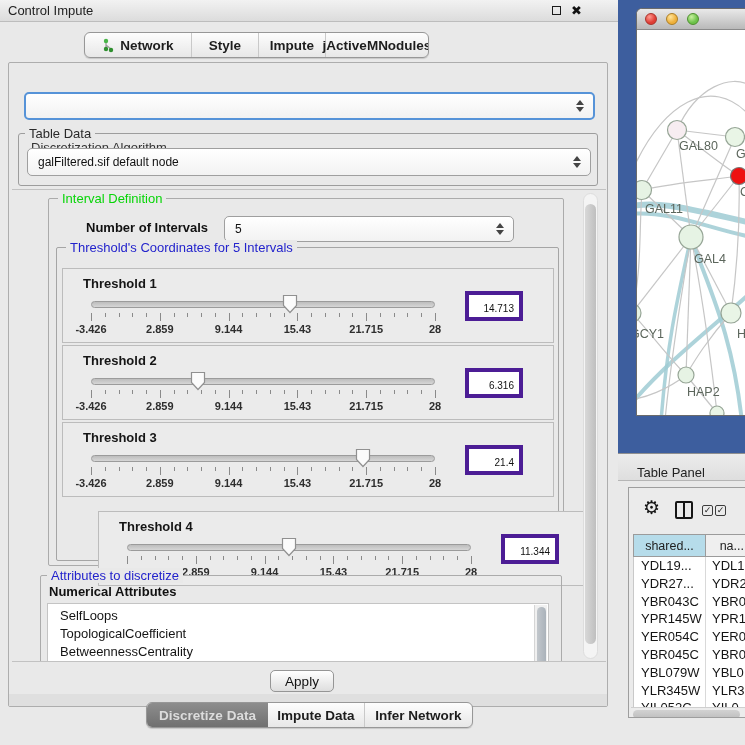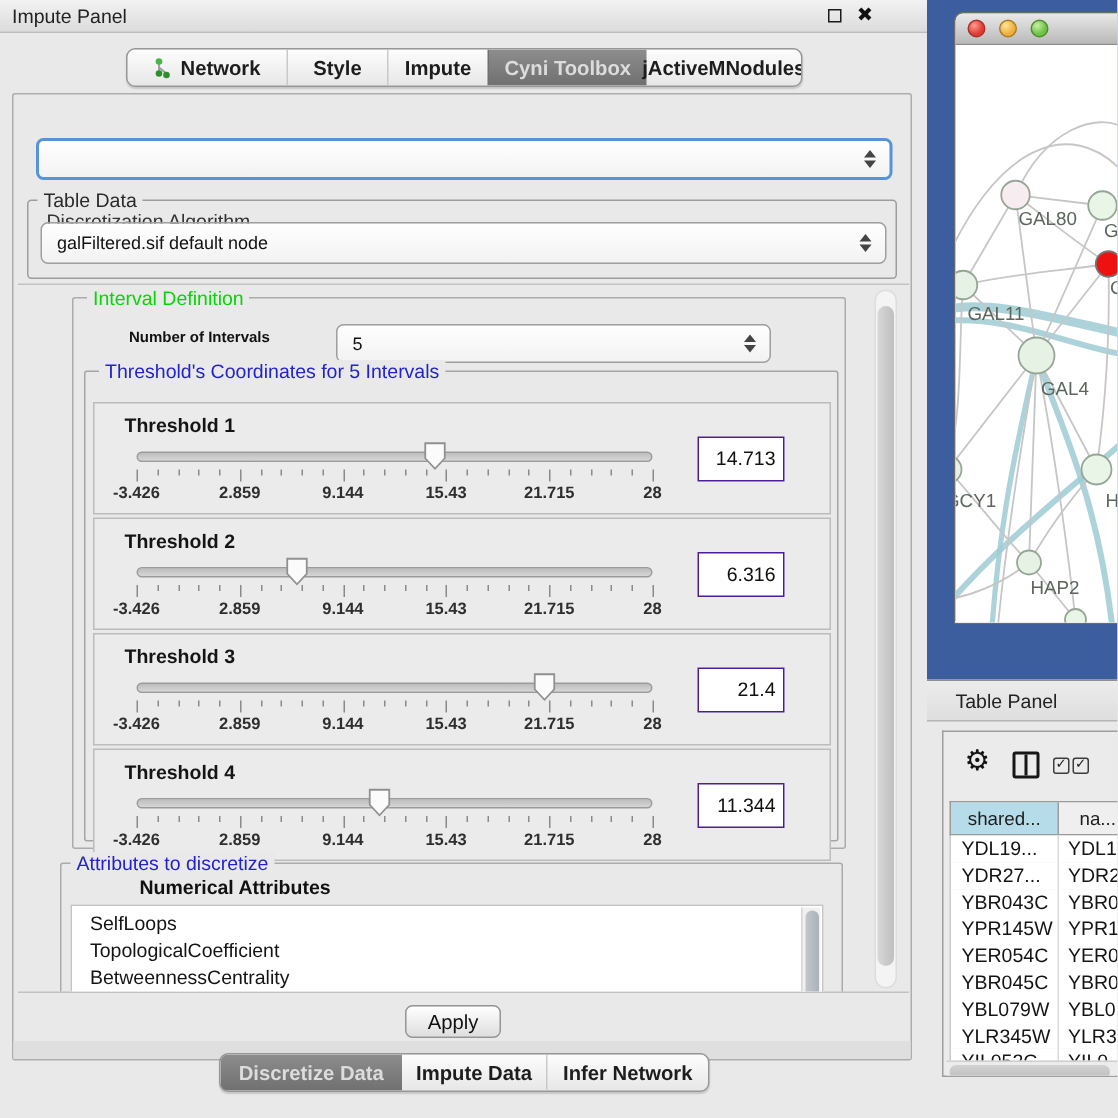--- a/index.html
+++ b/index.html
@@ -60,43 +60,43 @@
     border:1px solid #9d9d9d; border-radius:3px; }
   #tabledata-title { left:6px; top:-8px; }
   #tabledata-combo { left:8px; top:14px; width:564px; height:28px; }
 
   
   #scroll-section { position:absolute; left:12px; top:189px; width:594px; height:473px;
     border-top:1px solid #c2c2c2; border-bottom:1px solid #c2c2c2; overflow:hidden; background:#e9e9e9; }
   .groupbox { position:absolute; border:1px solid #ababab; border-radius:2px; }
   #interval-group { left:36px; top:8px; width:516px; height:368px; }
   #ig-title { left:9px; top:-8px;text-align:center; }
-  #num-label { position:absolute; left:37px; top:21px; font-size:10px; font-weight:bold; color:#111; }
+  #num-label { position:absolute; left:37px; top:21px; font-size:13px; font-weight:bold; color:#111; }
   #num-combo { left:175px; top:17px; width:290px; height:26px; }
   #thresholds-group { left:7px; top:48px; width:503px; height:314px; border-color:#a5a5a5; }
   #tg-title { left:9px; top:-8px; }
 
   .threshold-box { position:absolute; left:5px; width:492px; height:75px;
     border:1px solid #bcbcbc; background:#ebebeb; }
   .t-label { position:absolute; left:20px; top:7px; font-size:13px; font-weight:bold; color:#151515; }
   .track { position:absolute; left:28px; top:32px; width:344px; height:7px; border-radius:4px;
     background:linear-gradient(#bdbdbd,#d6d6d6); border:1px solid #9b9b9b; }
   .thumb { position:absolute; top:25px; width:16px; height:20px; }
   .ticks { position:absolute; left:0; top:44px; width:100%; height:9px; }
   .tick { position:absolute; top:0; width:1px; height:4px; background:#8a8a8a; }
   .tick.major { height:8px; }
   .tick-labels { position:absolute; left:0; top:54px; width:100%; height:12px; }
   .tl { position:absolute; width:60px; text-align:center; font-size:11px; font-weight:bold; color:#2e2e2e; }
   .t-value { position:absolute; left:402px; top:22px; width:58px; height:30px; background:#fff;
-    border:1px solid #4c1d95; font-size:13px; color:#111; text-align:right; line-height:28px; padding-right:5px; }
+    border:4px solid #4c1d95; font-size:10px; color:#111; text-align:right; line-height:28px; padding-right:5px; }
 
   
   #attr-group { left:28px; top:385px; width:522px; height:120px; }
   #attr-title { left:6px; top:-8px; }
-  #attr-heading { position:absolute; left:8px; top:8px; font-size:13px; font-weight:bold; color:#111;margin-left:44px; }
+  #attr-heading { position:absolute; left:8px; top:8px; font-size:13px; font-weight:bold; color:#111; }
   #attr-list { position:absolute; left:6px; top:27px; width:502px; height:90px; background:#fff;
     border:1px solid #c4c4c4; overflow:hidden; padding:3px 0 0 12px; }
   .attr-item { font-size:13px; height:18px; line-height:18px; color:#141414; }
   #attr-scroll { position:absolute; right:1px; top:1px; width:13px; height:86px; background:#f0f0f0; border-left:1px solid #d5d5d5; }
   #attr-scroll .thumb-v { position:absolute; left:1.5px; top:2px; width:9px; height:60px; border-radius:5px;
     background:linear-gradient(90deg,#c2c7cc,#aab2ba); }
 
   
   #v-scrollbar { position:absolute; right:8px; top:3px; width:15px; height:466px; background:#f4f4f4;
     border:1px solid #dddddd; border-radius:8px; }
@@ -118,21 +118,21 @@
     display:flex; align-items:center; gap:9px; padding-left:8px; }
   .light { width:12px; height:12px; border-radius:50%; display:inline-block; }
   .light.red    { background:radial-gradient(circle at 35% 30%, #ff9a90, #df3d34 60%); border:1px solid #a8322b; }
   .light.yellow { background:radial-gradient(circle at 35% 30%, #ffe49a, #eeb03b 60%); border:1px solid #ab7d24; }
   .light.green  { background:radial-gradient(circle at 35% 30%, #c9f0a0, #6dc24a 60%); border:1px solid #4e8f2f; }
   #canvas { width:109px; height:386px; background:#fff; }
   .nlabel { font-size:12.5px; fill:#5c665c; font-family:"Liberation Sans",sans-serif; }
 
   #table-titlebar { position:absolute; left:618px; top:453px; width:127px; height:28px;
     background:linear-gradient(#ececec,#dedede); border-top:1px solid #8f8f8f; border-bottom:1px solid #b5b5b5;
-    font-size:13px; color:#222; display:flex; align-items:center; padding-left:19px; }
+    font-size:13px; color:#222; display:flex; align-items:flex-end; padding-left:19px; }
   #table-panel { position:absolute; left:628px; top:487px; width:117px; height:231px;
     background:#ebebeb; border:1px solid #9e9e9e; border-right:none; overflow:hidden; }
   #tp-toolbar { position:absolute; left:0; top:0; width:100%; height:45px; }
   #gear-ic { position:absolute; left:14px; top:8px; font-family:"DejaVu Sans",sans-serif; font-size:19px; color:#141414; }
   #split-ic { position:absolute; left:46px; top:13px; width:18px; height:18px; border:2px solid #161616; border-radius:2px; }
   #split-ic i { position:absolute; left:6px; top:0; width:2px; height:14px; background:#161616; }
   .chk { position:absolute; top:17px; width:11px; height:11px; border:1.5px solid #3c3c3c; border-radius:2px;
     font-family:"DejaVu Sans",sans-serif; font-size:9px; line-height:9px; text-align:center; color:#222; }
   #chk1 { left:73px; } #chk2 { left:86px; }
   #tp-table { position:absolute; left:4px; top:46px; width:113px; }
@@ -150,21 +150,21 @@
   #h-scrollbar .thumb-h { position:absolute; left:2px; top:1.5px; width:107px; height:9px; border-radius:5px;
     background:linear-gradient(#d2d2d2,#bdbdbd); }
 </style>
 </head>
 <body>
 
 <div id="app">
 
   <section id="control-panel">
     <header id="cp-titlebar">
-      <span id="cp-title">Impute Panel</span>
+      <span id="cp-title">Control Impute</span>
       <span class="win-icons">
         <span class="float-box"></span>
         <span class="close-x">✖</span>
       </span>
     </header>
 
     <nav class="segbar" id="top-tabs">
         <div class="seg" style="width: 106px;">
           <span class="net-ico">
             <svg width="13" height="15" viewBox="0 0 13 15">
@@ -174,23 +174,20 @@
               <circle cx="9" cy="12" r="2.2" fill="#2f8f2f"></circle>
             </svg>
           </span>
           <span>Network</span>
         </div>
         <div class="seg" style="width: 67px;">
           <span>Style</span>
         </div>
         <div class="seg" style="width: 67px;">
           <span>Impute</span>
-        </div>
-        <div class="seg sel" style="width: 106px;">
-          <span>Cyni Toolbox</span>
         </div>
         <div class="seg" style="width: 103px;">
           <span>jActiveMNodules</span>
         </div>
       </nav>
 
     <div id="outer-box">
       <div id="algo-title-sliver" class="group-title gt-dark">Discretization Algorithm</div>
     </div>
 
@@ -361,21 +358,21 @@
                   <div class="tl" style="left: 273.2px;">21.715</div>
                   <div class="tl" style="left: 342px;">28</div>
                 </div>
     <div class="thumb" style="left: 291.754px;">
       <svg width="16" height="20" viewBox="0 0 16 20">
                     <path d="M1.5,1.5 h13 v10 l-6.5,7 l-6.5,-7 z" fill="#fbfbfb" stroke="#909090" stroke-width="1.2"></path>
                   </svg>
     </div>
     <div class="t-value">21.4</div>
   </div>
-              <div class="threshold-box" style="top: 251px;">
+              <div class="threshold-box" style="top: 263px; margin-left: 36px;">
     <div class="t-label">Threshold 4</div>
     <div class="track"></div>
     <div class="ticks">
                   <div class="tick major" style="left: 28px;"></div>
                   <div class="tick" style="left: 41.76px;"></div>
                   <div class="tick" style="left: 55.52px;"></div>
                   <div class="tick" style="left: 69.28px;"></div>
                   <div class="tick" style="left: 83.04px;"></div>
                   <div class="tick major" style="left: 96.8px;"></div>
                   <div class="tick" style="left: 110.56px;"></div>

